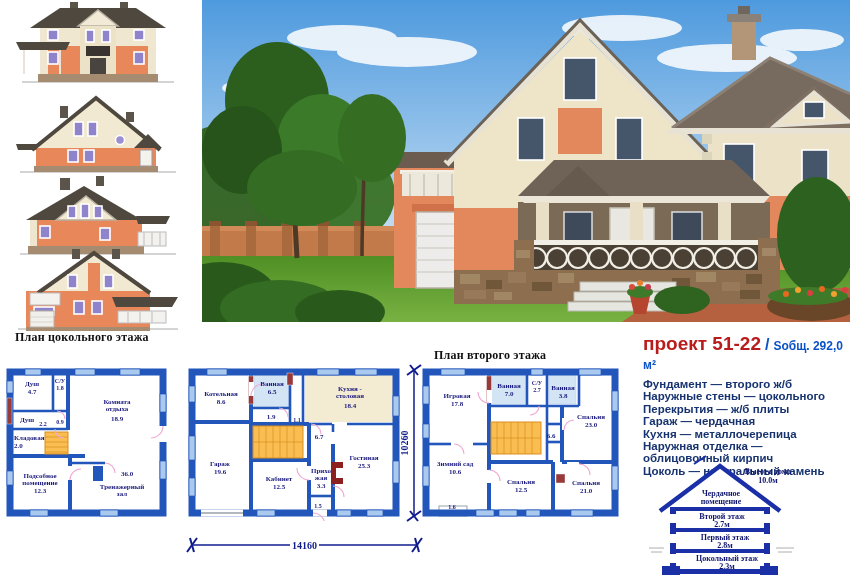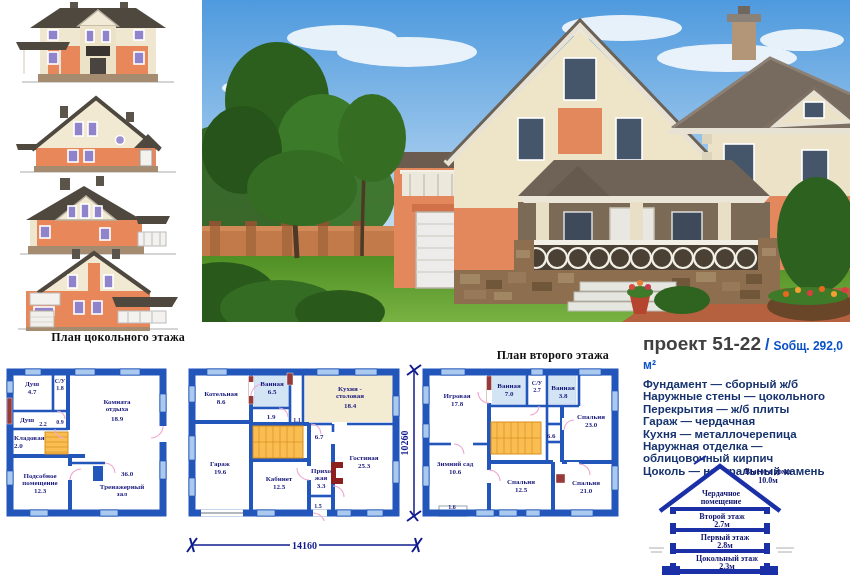--- a/index.html
+++ b/index.html
@@ -1,23 +1,23 @@
 <!DOCTYPE html>
 <html><head>
 <meta charset="utf-8">
 <style>
   html,body{margin:0;padding:0;background:#fff}
   #sheet{position:relative;width:850px;height:581px;background:#ffffff;overflow:hidden;
          font-family:"Liberation Serif",serif}
   .abs{position:absolute}
   .caption{position:absolute;font:bold 12px "Liberation Serif",serif;color:#101010;
-           text-align:right;letter-spacing:.2px;white-space:nowrap}
+           text-align:left;letter-spacing:.2px;white-space:nowrap}
   
   #project-info{position:absolute;left:643px;top:333px;width:208px}
-  .ptitle{font:bold 19px "Liberation Sans",sans-serif;color:#404040}
+  .ptitle{font:bold 19px "Liberation Sans",sans-serif;color:#b91c1c}
   .psep{font:bold 16px "Liberation Sans",sans-serif;color:#0b52c8}
   .parea{font:bold 12px "Liberation Sans",sans-serif;color:#0b52c8}
   .specs{margin-top:5px}
   .spec{font:bold 11.5px "Liberation Sans",sans-serif;color:#17336f;line-height:12.4px}
   
   .wall{fill:none;stroke:#2356bb}
   .w7{stroke-width:7}.w4{stroke-width:4}.w3{stroke-width:2.6}
   .blue{fill:#2356bb}
   .win{fill:#a9c9ee;stroke:#2356bb;stroke-width:.7}
   .red{fill:#993a3a;stroke:#ffffff;stroke-width:.4}
@@ -565,21 +565,21 @@
     <text transform="translate(8,85) rotate(-90)" class="dimt">10260</text>
   </svg>
 
   <div id="project-info">
     <div>
       <span class="ptitle">проект 51-22</span>
       <span class="psep">/</span>
       <span class="parea">Sобщ. 292,0 м²</span>
     </div>
     <div class="specs">
-      <div class="spec">Фундамент — сборный ж/б</div>
+      <div class="spec">Фундамент — второго ж/б</div>
       <div class="spec">Наружные стены — цокольного</div>
       <div class="spec">Перекрытия — ж/б плиты</div>
       <div class="spec">Гараж — чердачная</div>
       <div class="spec">Кухня — металлочерепица</div>
       <div class="spec">Наружная отделка — облицовочный кирпич</div>
       <div class="spec">Цоколь — натуральный камень</div>
     </div>
   </div>
 
   <svg class="abs" style="left:648px;top:452px" width="160" height="129" viewBox="0 0 160 129">

